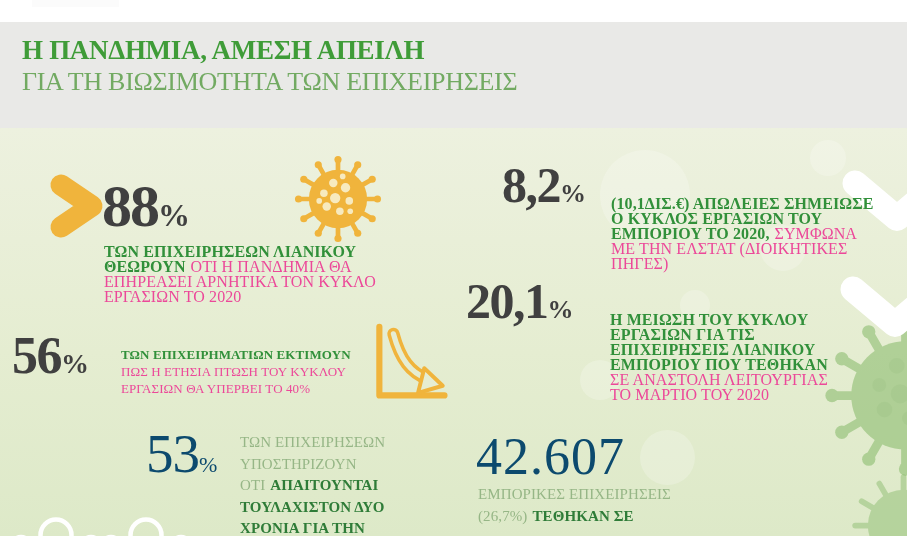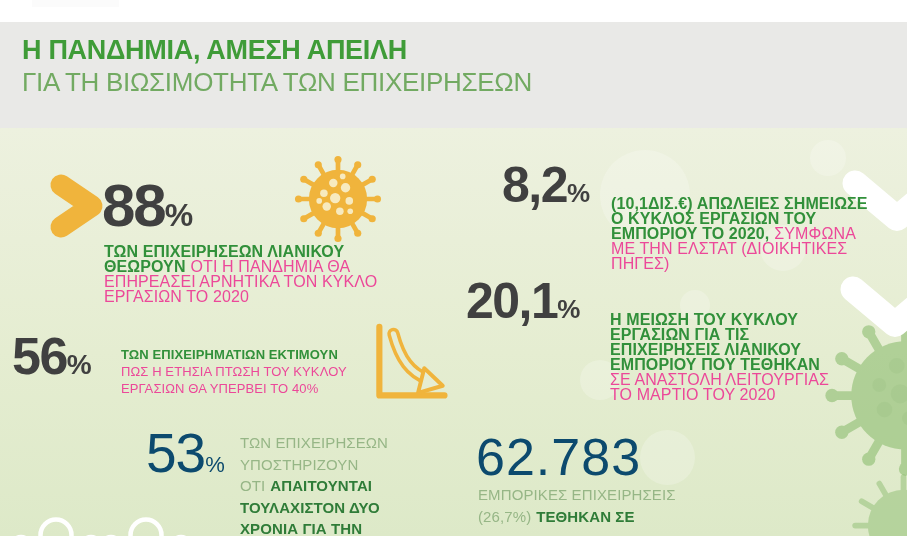--- a/index.html
+++ b/index.html
@@ -1,17 +1,17 @@
 <!DOCTYPE html>
 <html><head>
 <meta charset="utf-8">
 <style>
   html,body{margin:0;padding:0;background:#fff;}
   .page{position:relative;width:907px;height:536px;overflow:hidden;
-        font-family:Liberation Sans, sans-serif;background:#ffffff;}
+        font-family:Liberation Serif, serif;background:#ffffff;}
 
   
   .topbar{position:absolute;left:0;top:0;width:907px;height:22px;background:#ffffff;}
   .topbar-chip{position:absolute;left:32px;top:0;width:87px;height:7px;background:#fbfbfb;}
 
   
   .header{position:absolute;left:0;top:22px;width:907px;height:106px;background:#e9e9e7;}
   .title{position:absolute;left:22px;top:13px;font-size:27px;font-weight:700;
          color:#3f9c38;letter-spacing:-.3px;white-space:nowrap;}
   .subtitle{position:absolute;left:22px;top:45px;font-size:26px;font-weight:400;
@@ -45,21 +45,21 @@
 <body>
 
 <div class="page">
 
   <div class="topbar">
     <div class="topbar-chip"></div>
   </div>
 
   <div class="header">
     <div class="title">Η ΠΑΝΔΗΜΙΑ, ΑΜΕΣΗ ΑΠΕΙΛΗ</div>
-    <div class="subtitle">ΓΙΑ ΤΗ ΒΙΩΣΙΜΟΤΗΤΑ ΤΩΝ ΕΠΙΧΕΙΡΗΣΕΩΝ</div>
+    <div class="subtitle">ΓΙΑ ΤΗ ΒΙΩΣΙΜΟΤΗΤΑ ΤΩΝ ΕΠΙΧΕΙΡΗΣΕΙΣ</div>
   </div>
 
   <div class="canvas"></div>
 
   <div class="blob" style="left:600px;top:150px;width:90px;height:90px;"></div>
   <div class="blob" style="left:760px;top:225px;width:46px;height:46px;"></div>
   <div class="blob" style="left:680px;top:290px;width:30px;height:30px;"></div>
   <div class="blob" style="left:580px;top:360px;width:40px;height:40px;"></div>
   <div class="blob" style="left:640px;top:430px;width:55px;height:55px;"></div>
   <div class="blob" style="left:810px;top:140px;width:36px;height:36px;"></div>
@@ -254,21 +254,21 @@
   <div class="stat-text size-lg" style="left:240px;top:432px;">
     <span class="ln"><span class="l">ΤΩΝ ΕΠΙΧΕΙΡΗΣΕΩΝ</span></span>
     <span class="ln"><span class="l">ΥΠΟΣΤΗΡΙΖΟΥΝ</span></span>
     <span class="ln"><span class="l seg-gap">ΟΤΙ</span><span class="b">ΑΠΑΙΤΟΥΝΤΑΙ</span></span>
     <span class="ln"><span class="b">ΤΟΥΛΑΧΙΣΤΟΝ ΔΥΟ</span></span>
     <span class="ln"><span class="b">ΧΡΟΝΙΑ ΓΙΑ ΤΗΝ</span></span>
 
   </div>
 
   <div class="big-num thin" style="left:476px;top:431px;font-size:52px;letter-spacing:1px;">
-    <span>62.783</span>
+    <span>42.607</span>
   </div>
   <div class="stat-text size-lg" style="left:478px;top:484px;">
     <span class="ln"><span class="l">ΕΜΠΟΡΙΚΕΣ ΕΠΙΧΕΙΡΗΣΕΙΣ</span></span>
     <span class="ln"><span class="l seg-gap">(26,7%)</span><span class="b">ΤΕΘΗΚΑΝ ΣΕ</span></span>
     <span class="ln"></span>
   </div>
 
 </div>
 
 </body></html>

